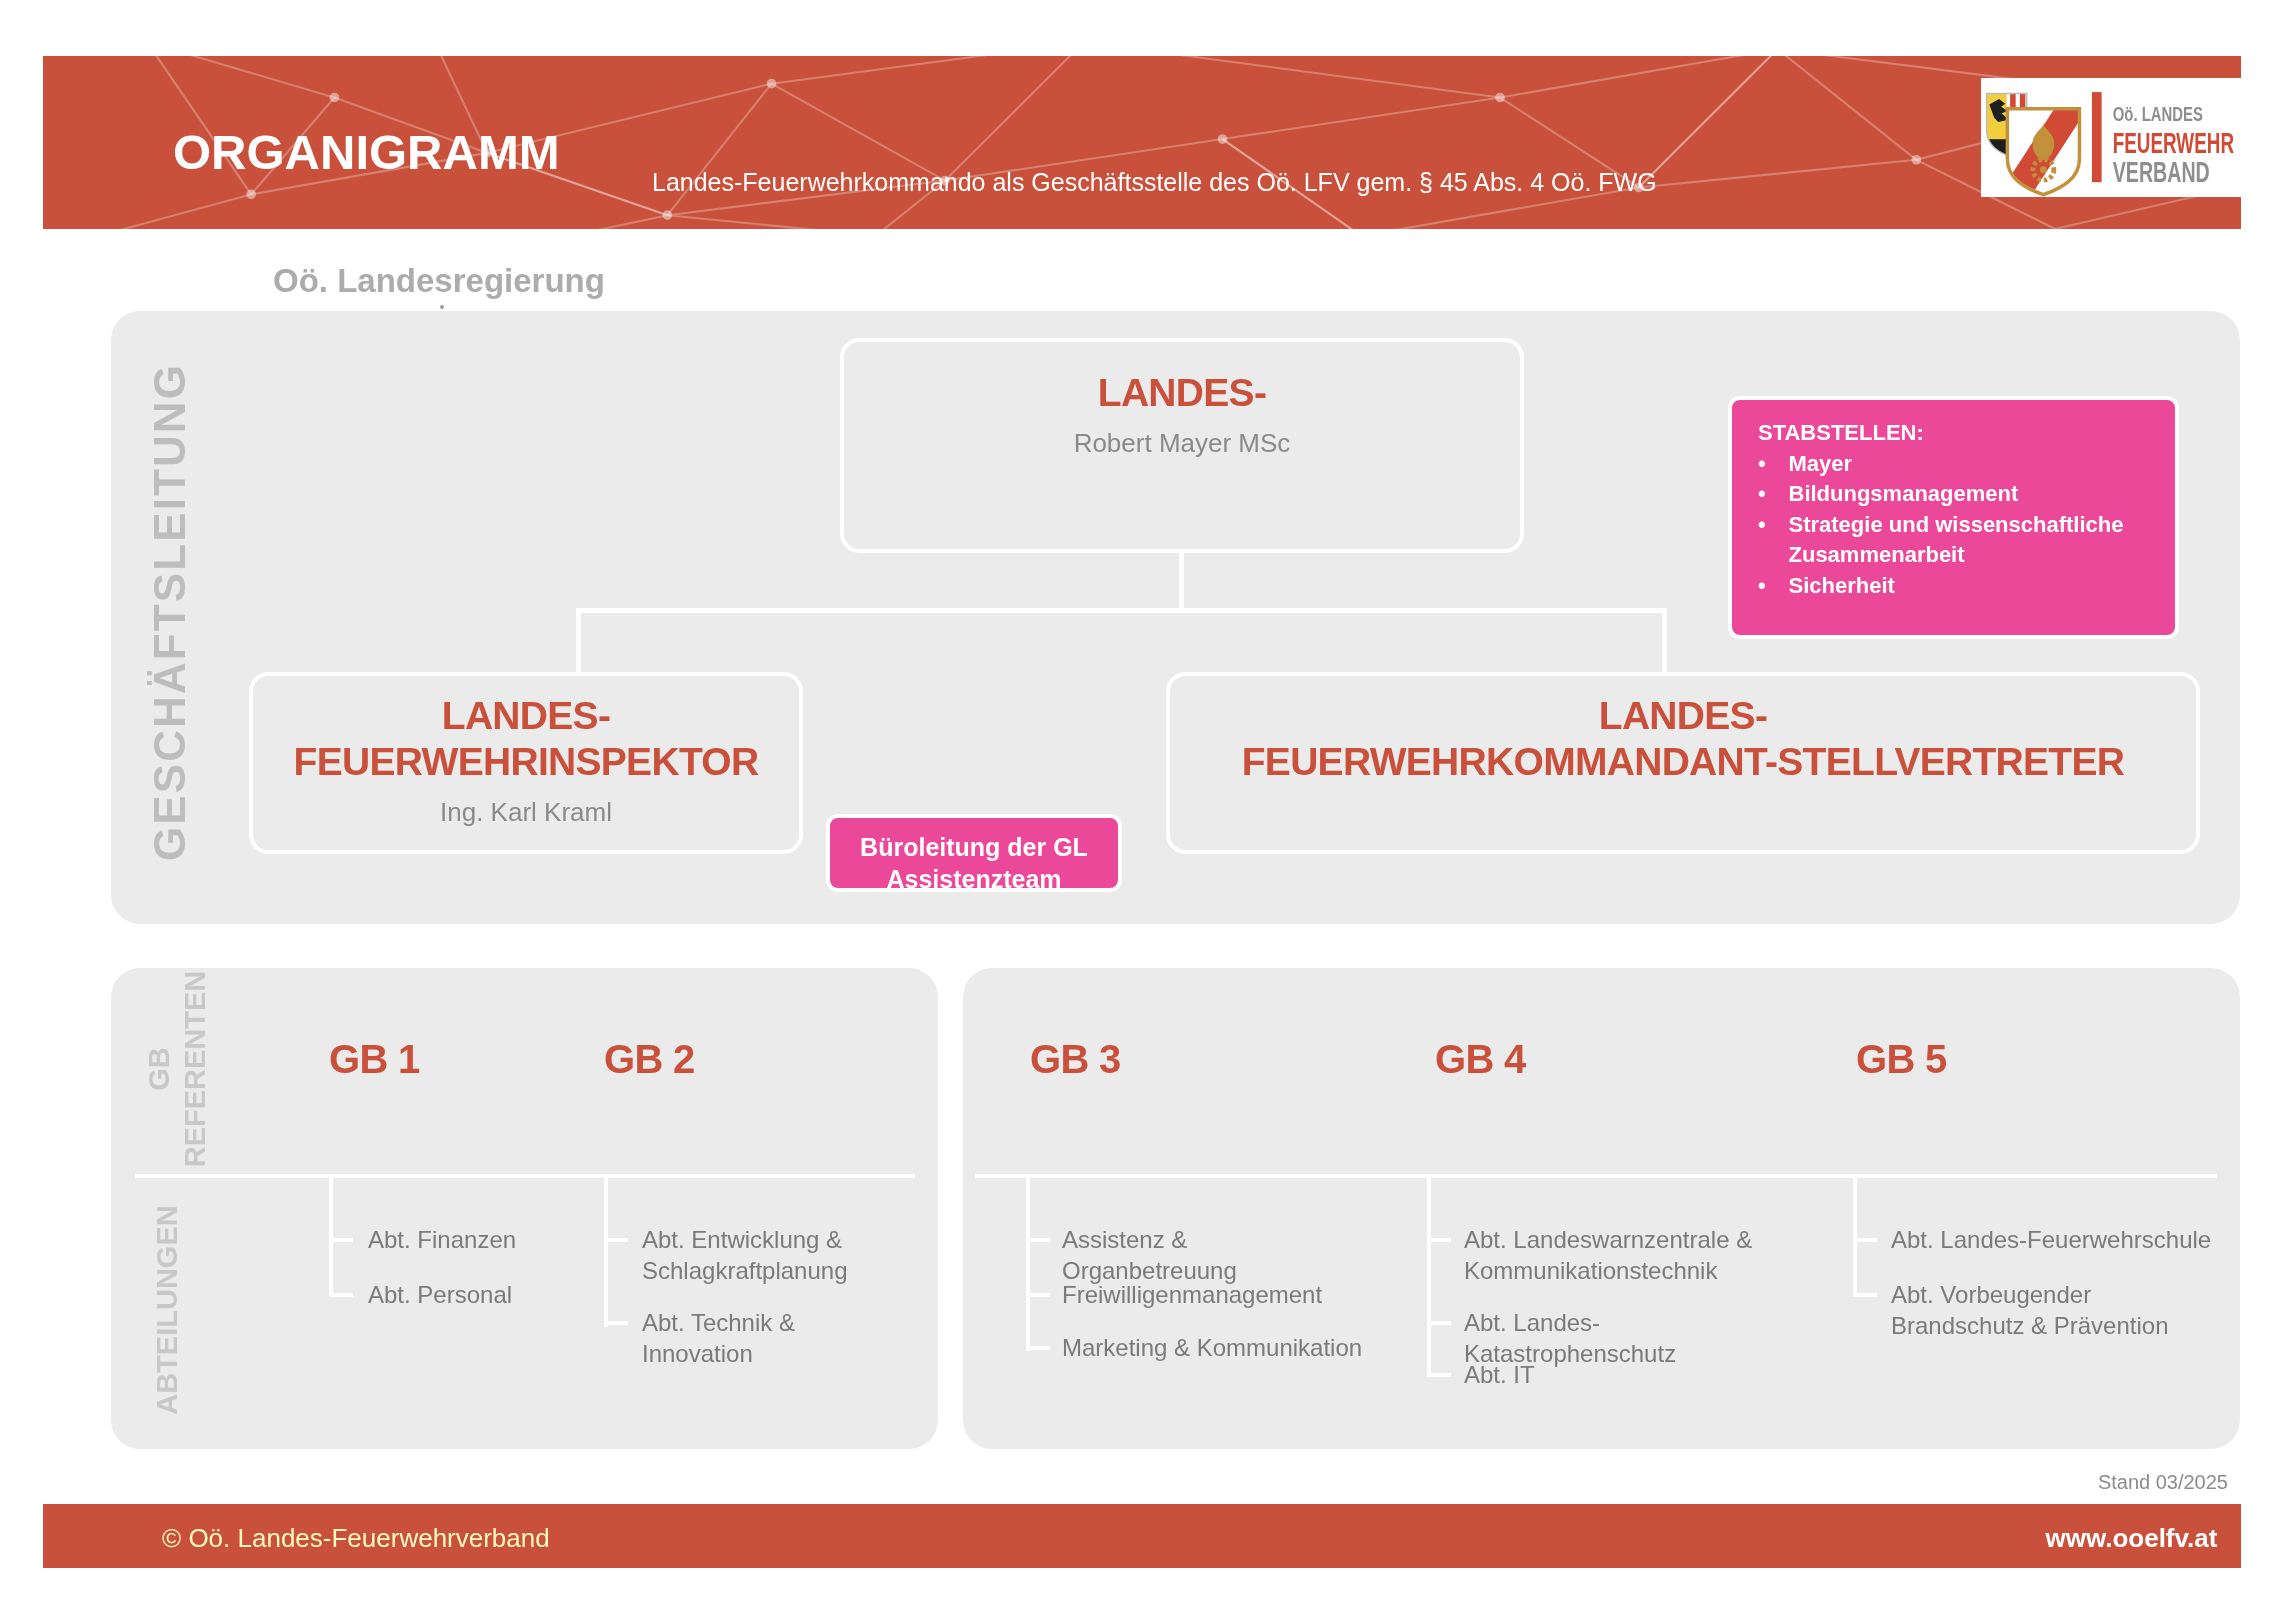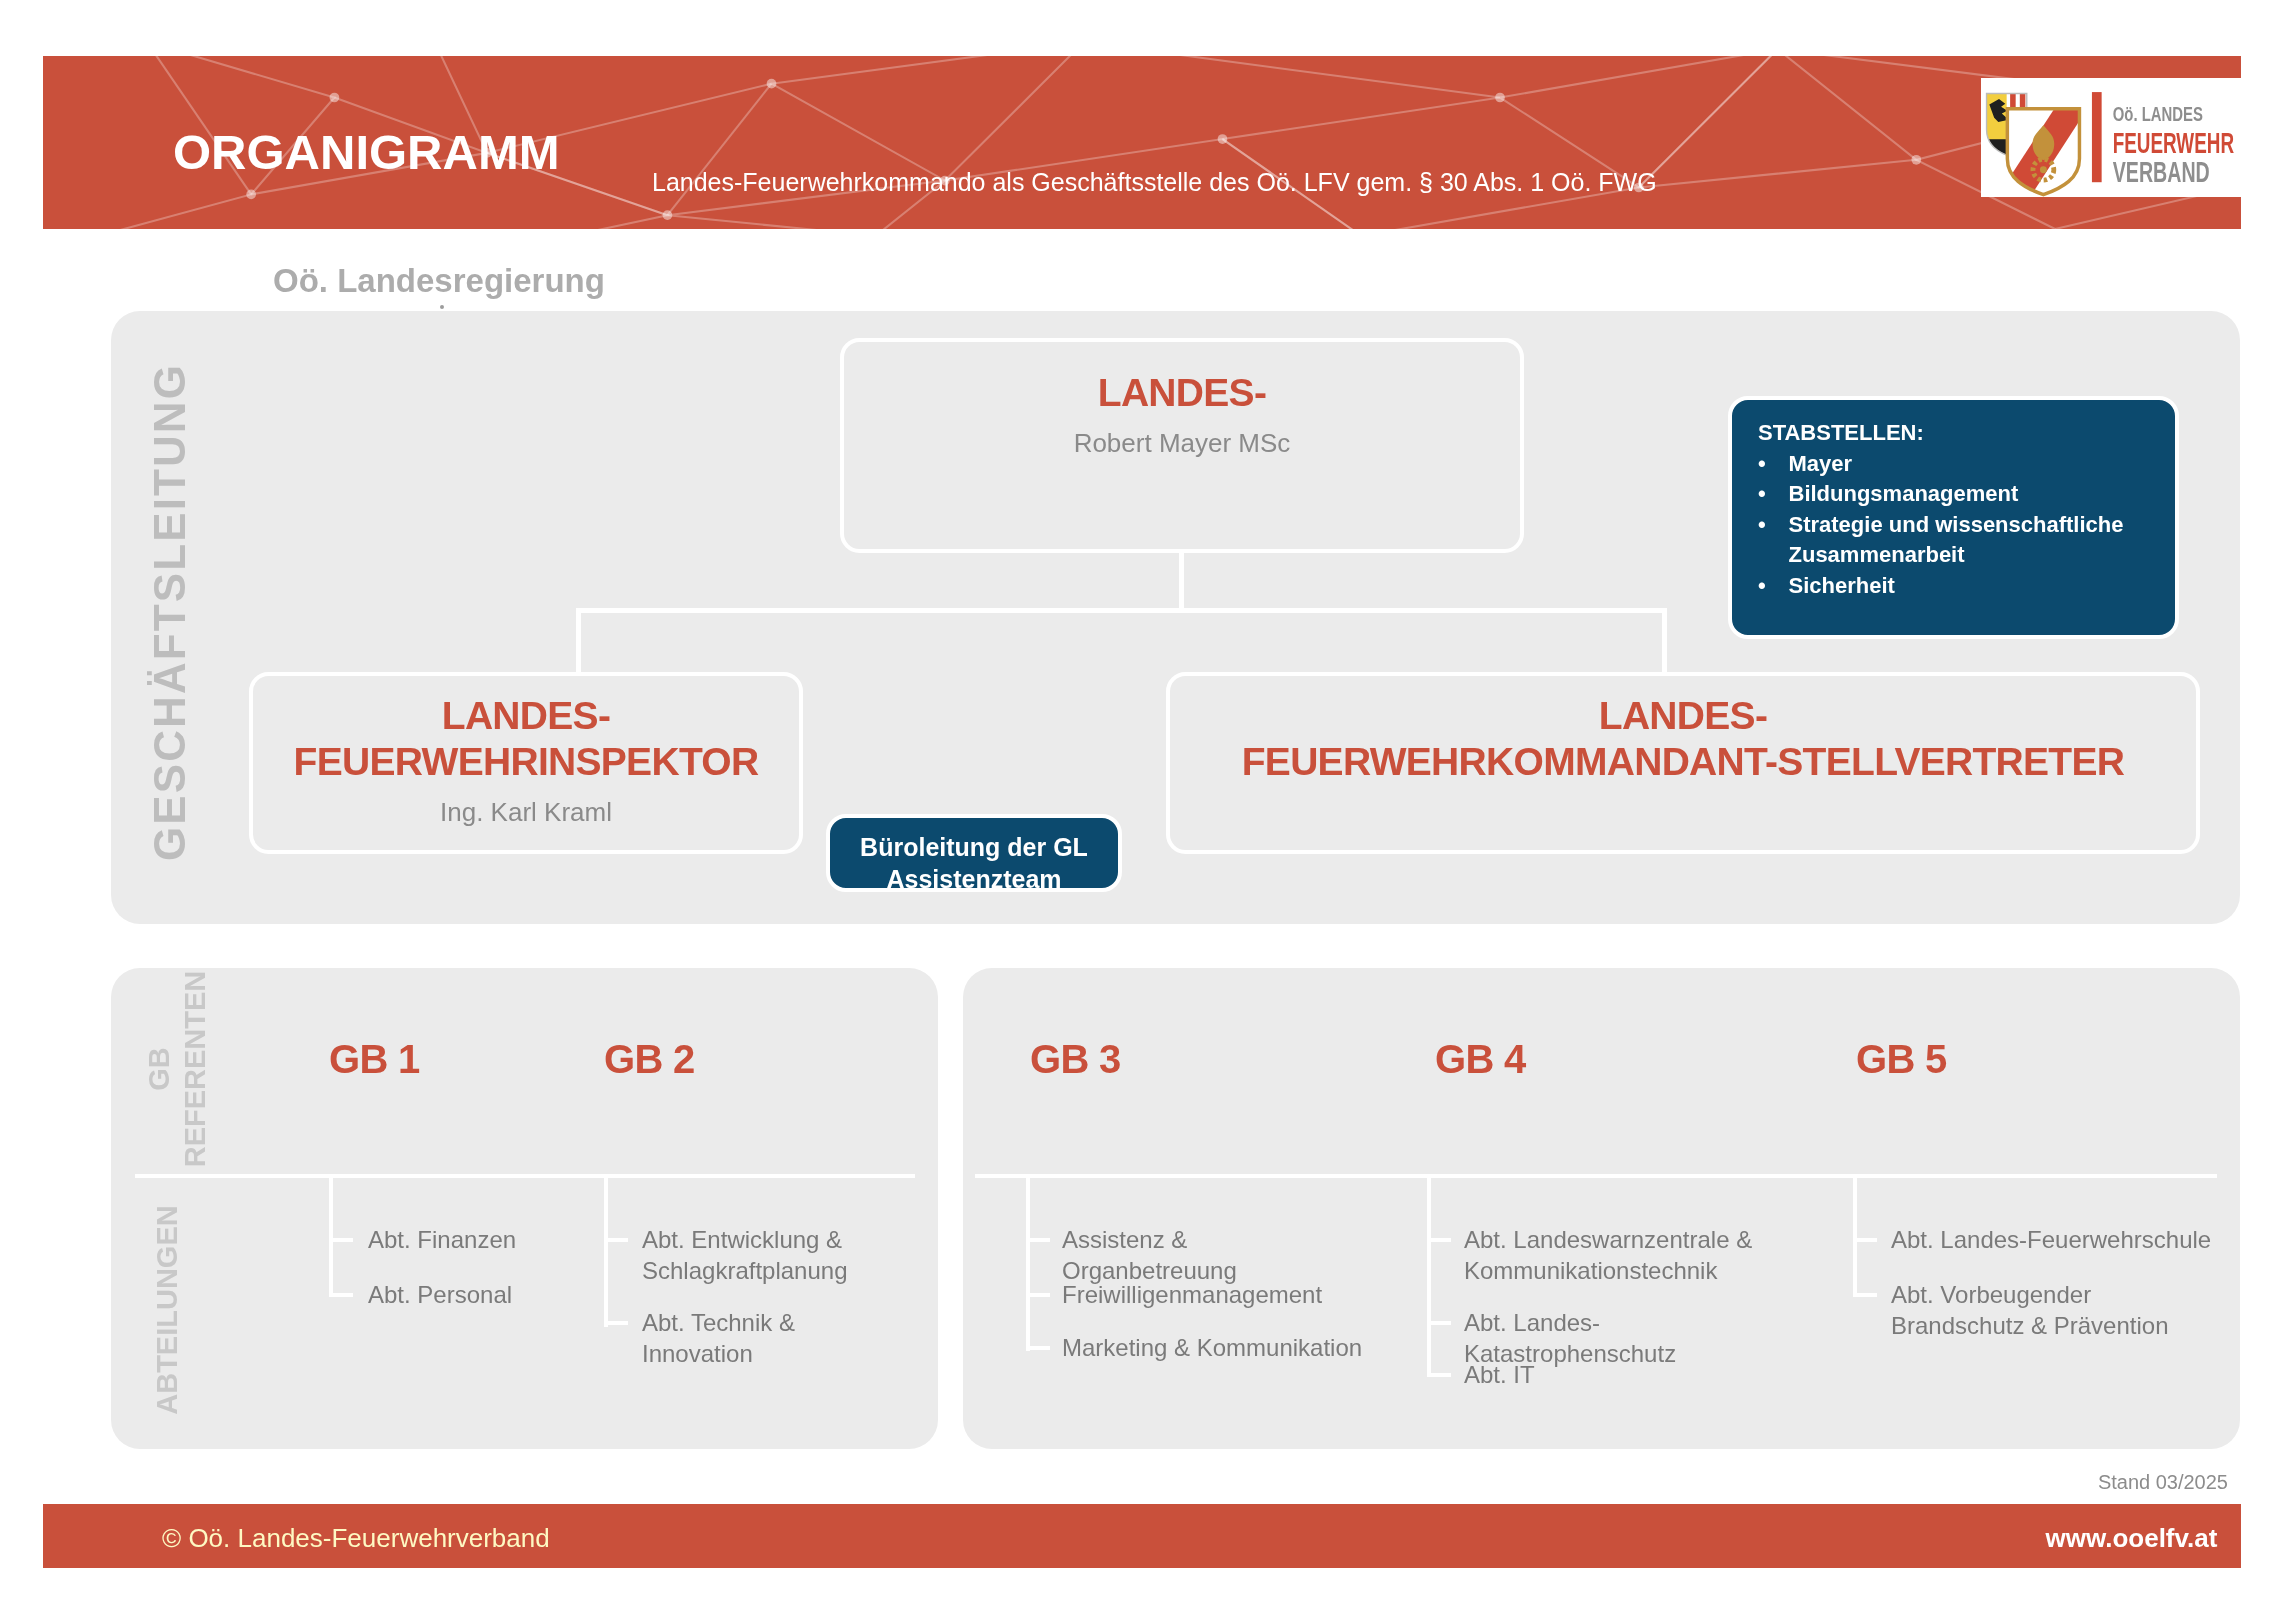--- a/index.html
+++ b/index.html
@@ -33,21 +33,21 @@
   .vlabel-abt { left:56px; top:1292px; width:222px; height:36px; font-size:29px; line-height:36px; color:#C8C8C8; }
 
   
   .org-box { position:absolute; background:#EBEBEB; border:4.9px solid #ffffff; border-radius:19.4px; text-align:center; }
   .box-kommandant { left:840px; top:338px; width:684px; height:215px; padding-top:28px; }
   .box-inspektor  { left:249px;  top:672px; width:554px; height:182px; padding-top:16.7px; }
   .box-deputy     { left:1166px; top:672px; width:1034px; height:182px; padding-top:16.7px; }
   .box-title { color:#C9503B; font-size:39px; line-height:46px; font-weight:bold; letter-spacing:-0.7px; }
   .box-name  { color:#8A8A8A; font-size:26px; margin-top:12px; }
 
-  .gray-box { position:absolute; background:#0c4a6e; border:4.9px solid #ffffff; border-radius:20px; color:#ffffff; }
+  .gray-box { position:absolute; background:#ec4899; border:4.9px solid #ffffff; border-radius:12px; color:#ffffff; }
   .box-stab { left:1728px; top:396px; width:451px; height:243px; padding:18px 14px 14px 26px; }
   .stab-heading { font-size:22px; font-weight:bold; line-height:30.5px; }
   .stab-item { display:flex; font-size:22px; font-weight:bold; line-height:30.5px; }
   .stab-bullet { width:30.5px; flex:0 0 30.5px; }
   .stab-text { display:block; max-width:347px; }
   .box-office { left:826px; top:814px; width:296px; height:78px; text-align:center; padding-top:12.5px;
                 font-size:25px; font-weight:bold; line-height:32px; }
 
   
   .conn { position:absolute; background:#ffffff; }
@@ -99,21 +99,21 @@
           <circle cx="1700" cy="120" r="7"></circle>
           <circle cx="2100" cy="60" r="7"></circle>
         <circle cx="2300" cy="190" r="7"></circle>
           <circle cx="2700" cy="150" r="7"></circle>
           <circle cx="3050" cy="60" r="7"></circle>
         <circle cx="300" cy="200" r="7"></circle>
           <circle cx="900" cy="230" r="7"></circle>
       </g>
     </svg>
     <div class="page-title">ORGANIGRAMM</div>
-    <div class="page-subtitle">Landes-Feuerwehrkommando als Geschäftsstelle des Oö. LFV gem. § 30 Abs. 1 Oö. FWG</div>
+    <div class="page-subtitle">Landes-Feuerwehrkommando als Geschäftsstelle des Oö. LFV gem. § 45 Abs. 4 Oö. FWG</div>
 
     <div class="logo-box">
       <svg width="260" height="119" viewBox="0 0 375 171">
         <defs>
           <clipPath id="shield1">
               <path d="M8,22 h58 v52 c0,20 -14,31 -29,37 c-15,-6 -29,-17 -29,-37 z"></path>
             </clipPath>
           <clipPath id="shield2">
               <path d="M38,44 h104 v72 c0,28 -24,42 -52,52 c-28,-10 -52,-24 -52,-52 z"></path>
             </clipPath>

